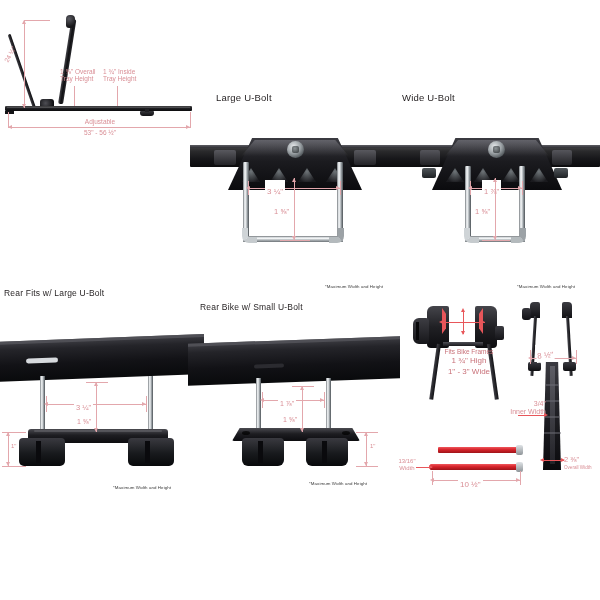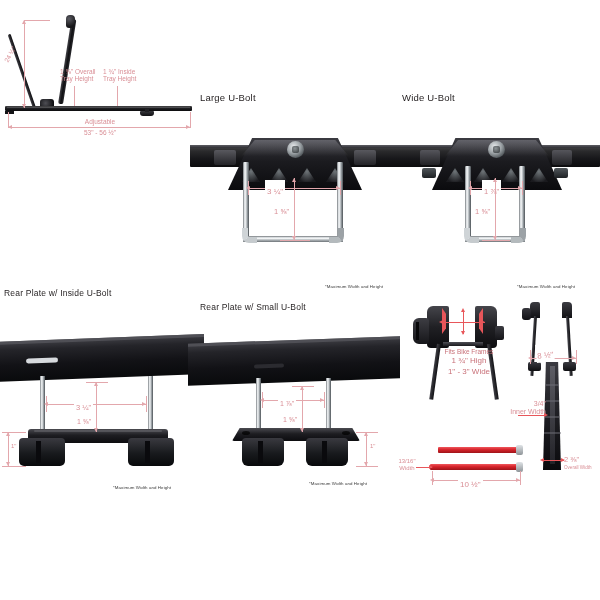--- a/index.html
+++ b/index.html
@@ -113,21 +113,21 @@
     </div>
     <div class="abs" style="left:60px;top:129px;width:80px;text-align:center;">
       <div class="dim">53" - 56 ½"</div>
     </div>
 
     <div class="dim abs" style="left:22px;top:111px;font-size:4px;">&nbsp;</div>
   </div>
 
   <div class="abs" style="left:190px;top:92px;width:210px;height:200px;">
 
-    <div class="ttl abs" style="left:10px;top:0px;">Large U-Bolt</div>
+    <div class="ttl abs" style="left:26px;top:0px;">Large U-Bolt</div>
 
     <div class="bar" style="left:0px;top:53px;width:210px;height:22px;"></div>
     <div class="abs" style="left:0px;top:53px;width:210px;height:3px;background:linear-gradient(180deg,#5d5d63,#2e2e33);"></div>
 
     <div class="abs" style="left:24px;top:58px;width:22px;height:15px;background:linear-gradient(180deg,#58585e,#242428);border-radius:2px;"></div>
     <div class="abs" style="left:164px;top:58px;width:22px;height:15px;background:linear-gradient(180deg,#58585e,#242428);border-radius:2px;"></div>
 
     <div class="trap" style="left:38px;top:46px;width:134px;height:52px;
                 background:linear-gradient(180deg,#3b3b41 0%,#1b1b1f 45%,#0b0b0e 100%);
                 clip-path:polygon(18% 0%, 82% 0%, 100% 100%, 0% 100%);"></div>
@@ -226,21 +226,21 @@
     <div class="tickh" style="left:90px;top:148px;width:28px;"></div>
     <div class="abs" style="left:82px;top:108px;background:#fff;padding:0 1px;">
       <span class="dim" style="font-size:7.5px;">1 ⅝"</span>
     </div>
 
     <div class="foot abs" style="left:125px;top:192px;">*Maximum Width and Height</div>
   </div>
 
   <div class="abs" style="left:0;top:288px;width:200px;height:205px;">
 
-    <div class="ttl abs" style="left:4px;top:0px;font-size:8.5px;">Rear Plate w/ Inside U-Bolt</div>
+    <div class="ttl abs" style="left:4px;top:0px;font-size:8.5px;">Rear Fits w/ Large U-Bolt</div>
 
     <div class="abs" style="left:-6px;top:50px;width:210px;height:40px;
                 background:linear-gradient(180deg,#3f3f45 0%,#242429 22%,#121216 60%,#090a0c 100%);
                 transform:skewY(-2.2deg);"></div>
     <div class="abs" style="left:-6px;top:50px;width:210px;height:3px;background:#55555b;transform:skewY(-2.2deg);opacity:.8;"></div>
 
     <div class="abs" style="left:26px;top:70px;width:32px;height:5px;background:#d7dade;border-radius:3px;transform:skewY(-2.2deg);"></div>
 
     <div class="chrome" style="left:40px;top:88px;width:5px;height:57px;"></div>
     <div class="chrome" style="left:148px;top:88px;width:5px;height:57px;"></div>
@@ -278,21 +278,21 @@
     <div class="arD" style="left:6px;top:174px;"></div>
     <div class="tickh" style="left:2px;top:144px;width:24px;"></div>
     <div class="tickh" style="left:2px;top:178px;width:24px;"></div>
     <div class="dim abs" style="left:11px;top:155px;font-size:6px;">1"</div>
 
     <div class="foot abs" style="left:113px;top:197px;">*Maximum Width and Height</div>
   </div>
 
   <div class="abs" style="left:196px;top:288px;width:200px;height:205px;">
 
-    <div class="ttl abs" style="left:4px;top:14px;font-size:8.5px;">Rear Plate w/ Small U-Bolt</div>
+    <div class="ttl abs" style="left:4px;top:14px;font-size:8.5px;">Rear Bike w/ Small U-Bolt</div>
 
     <div class="abs" style="left:-8px;top:52px;width:212px;height:42px;
                 background:linear-gradient(180deg,#3f3f45 0%,#242429 22%,#121216 60%,#090a0c 100%);
                 transform:skewY(-2deg);"></div>
     <div class="abs" style="left:-8px;top:52px;width:212px;height:3px;background:#55555b;transform:skewY(-2deg);opacity:.8;"></div>
     <div class="abs" style="left:58px;top:76px;width:30px;height:4px;background:#2b2b30;border-radius:2px;transform:skewY(-2deg);"></div>
 
     <div class="chrome" style="left:60px;top:90px;width:5px;height:55px;"></div>
     <div class="chrome" style="left:130px;top:90px;width:5px;height:55px;"></div>
 

